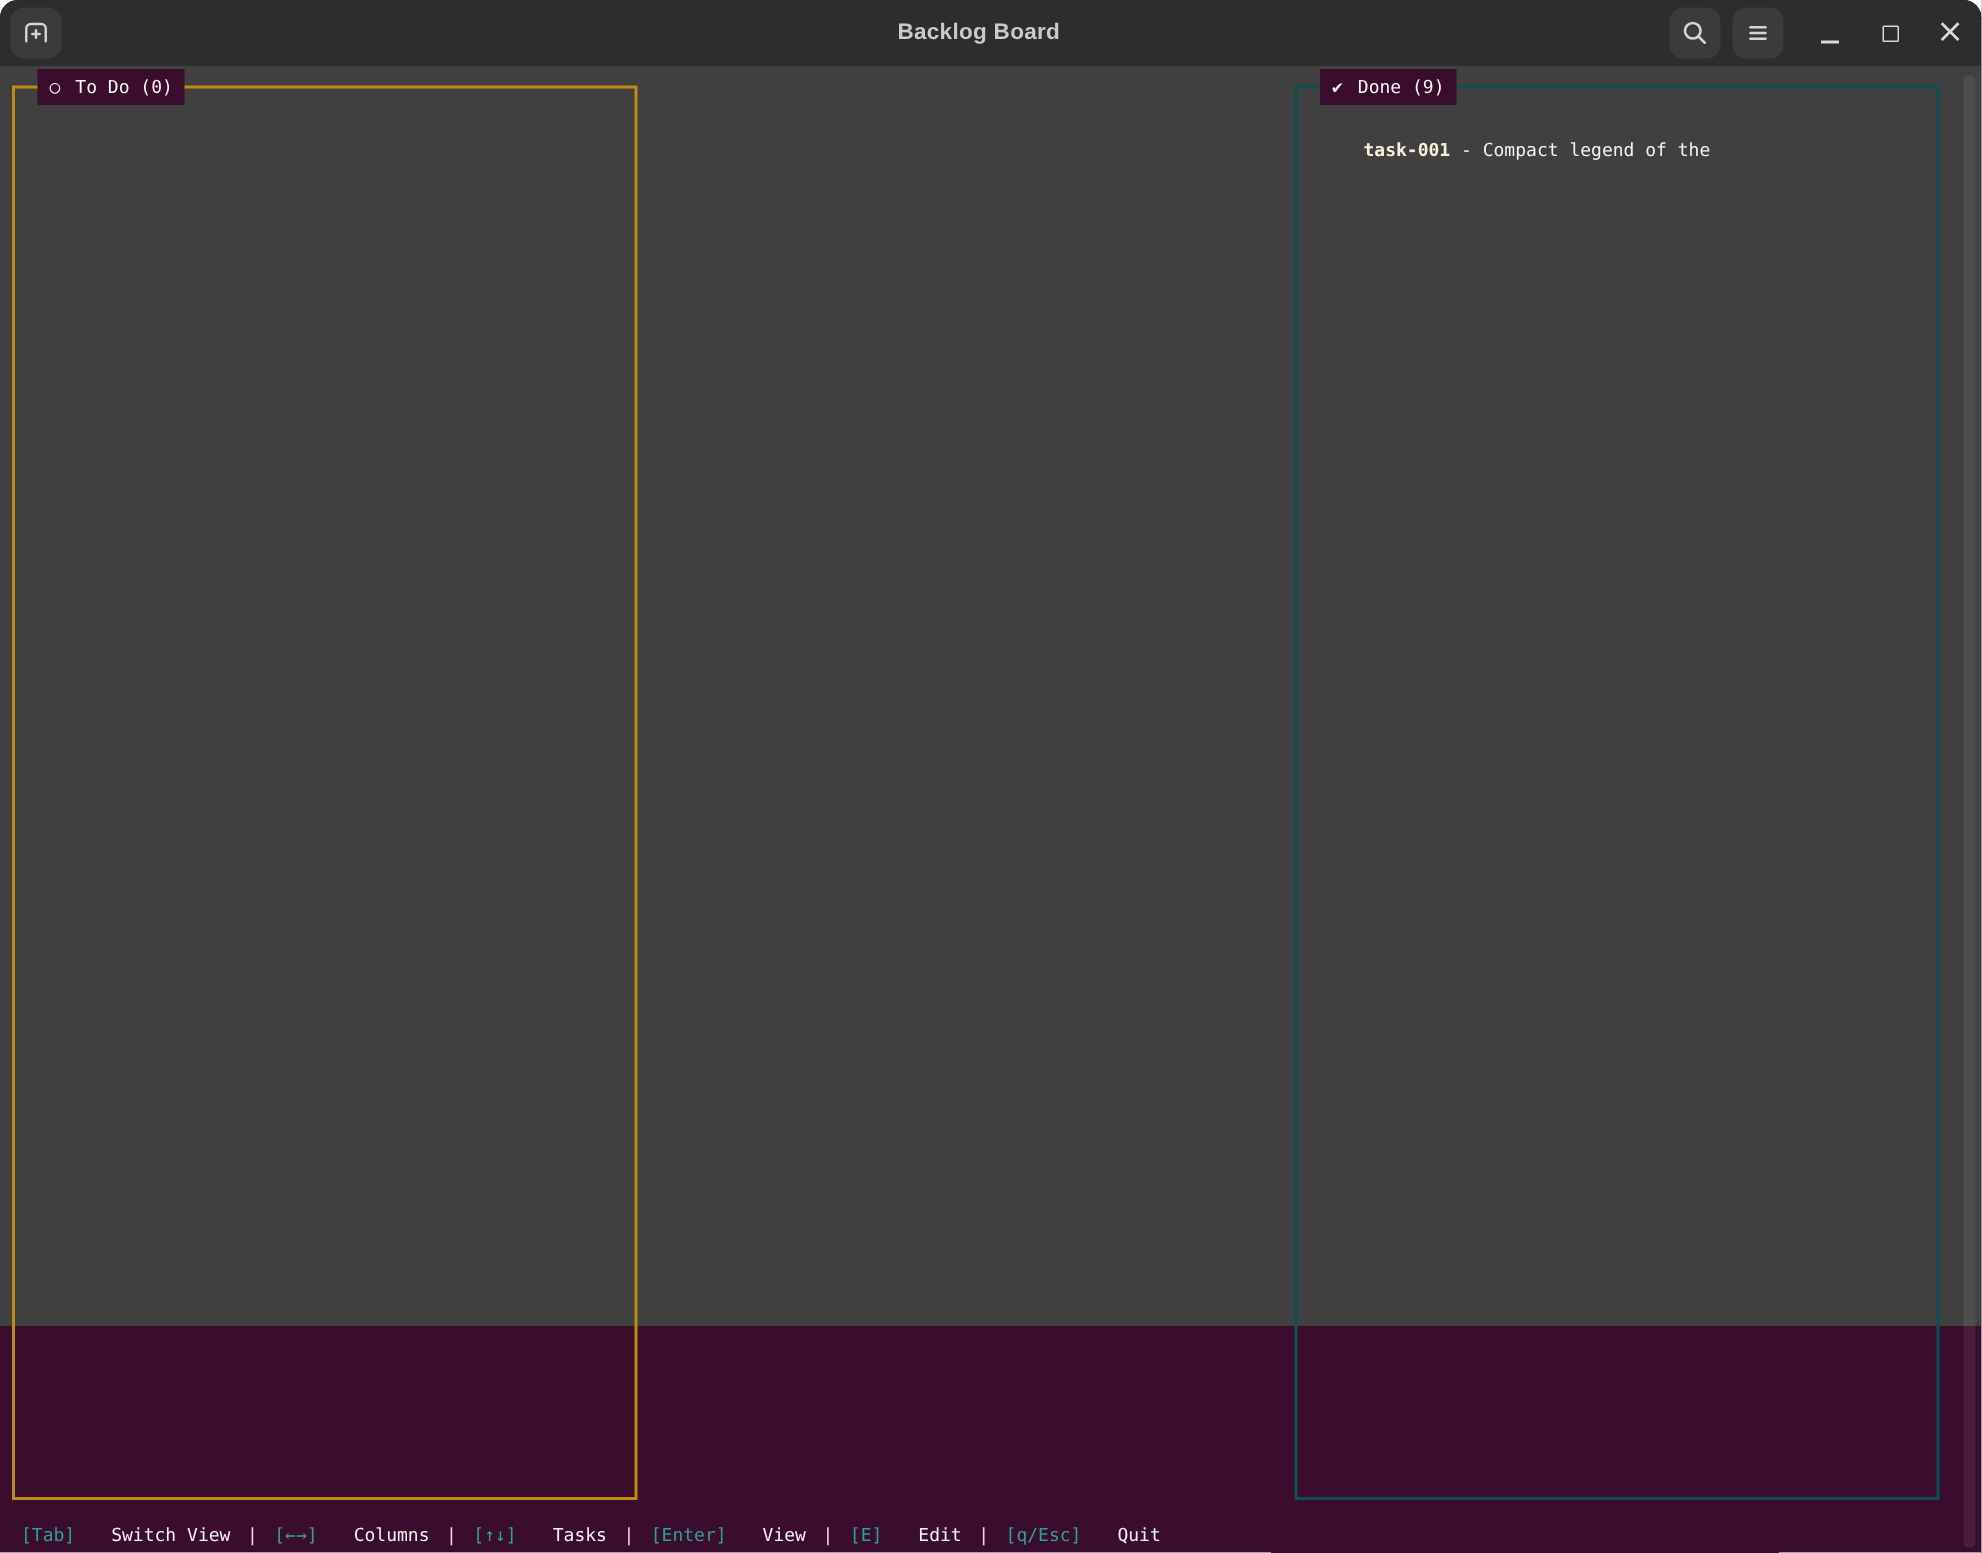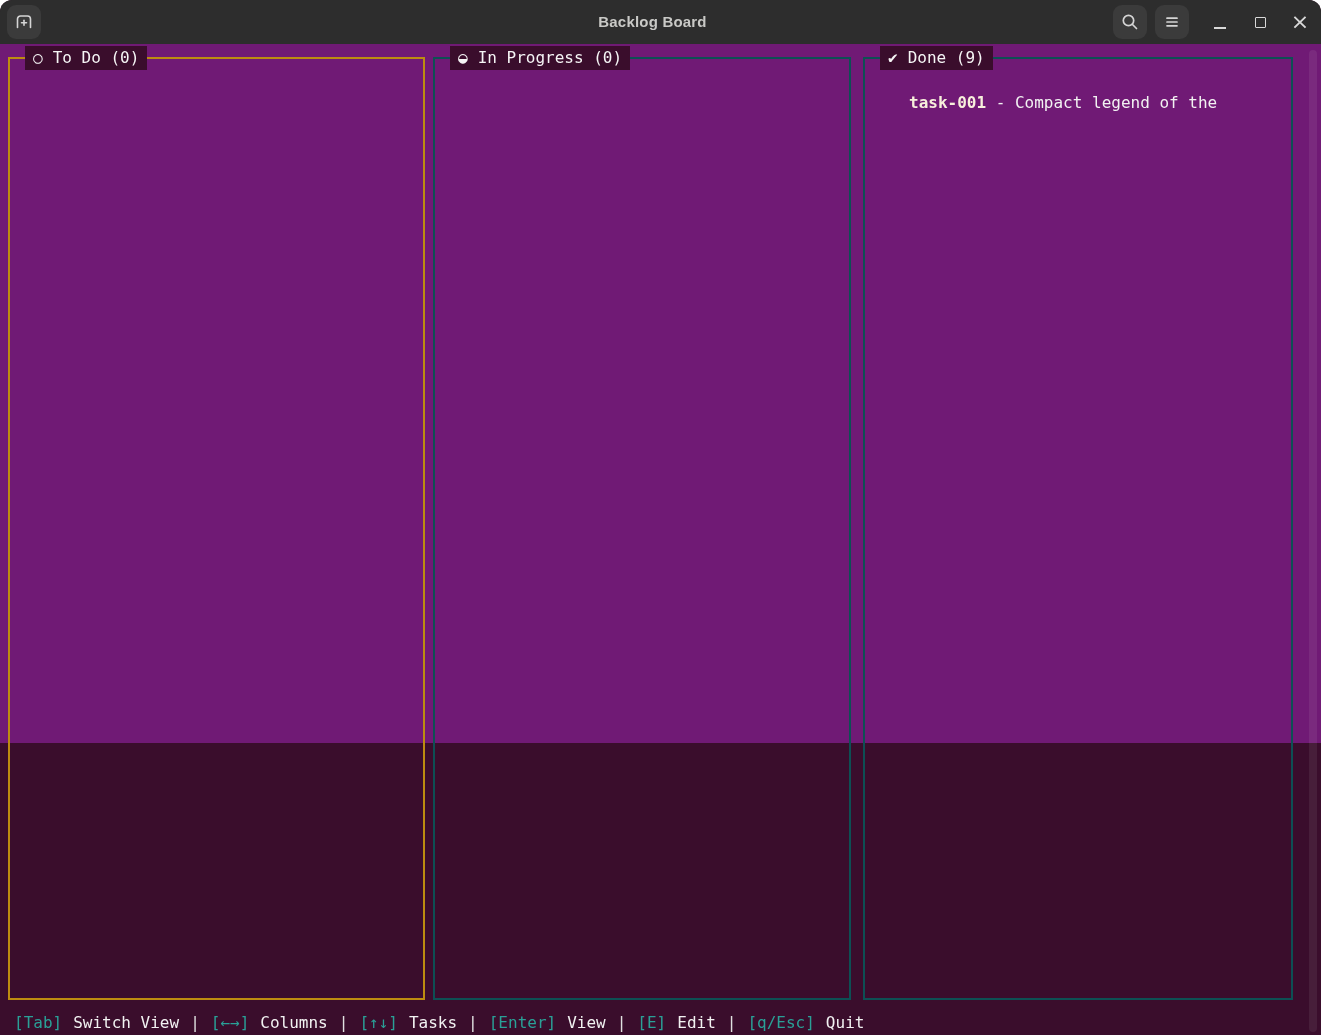--- a/index.html
+++ b/index.html
@@ -24,38 +24,38 @@
   .maximize { left:1243px; }
   .close    { left:1283px; }
   .min-glyph { width:12px; height:0; border-bottom:2px solid #d8d8d8; margin-top:12px; }
   .max-glyph { width:11px; height:11px; border:1.6px solid #d8d8d8; border-radius:1px; }
   .close-glyph { font-size:22px; line-height:22px; color:#d8d8d8; font-family:"DejaVu Sans", sans-serif; }
   .tb-title { position:absolute; left:0; right:16px; top:0; height:36px; line-height:44px;
               text-align:center; color:#c9c9c6; font-weight:bold; font-size:15px;
               letter-spacing:.2px; pointer-events:none; }
 
   
-  .terminal { position:relative; height:699px; background:#701a75;
+  .terminal { position:relative; height:840px; background:#404040;
               font-family:"DejaVu Sans Mono","DejaVu Sans", monospace;
-              font-size:16px; color:#f2f2f2; }
+              font-size:12px; color:#f2f2f2; }
   .column { position:absolute; top:13px; height:943px; border:2px solid #0d5054; }
   .col-0 { left:8px;   width:417px; border-color:#bd8c10; }
   .col-1 { left:433px; width:418px; }
   .col-2 { left:863px; width:430px; }
   .col-title { position:absolute; top:-13px; left:15px; background:#3a0d2c;
                padding:0 8px; white-space:nowrap; line-height:24px; color:#f5f5f5; }
   .col-title .icon { margin-right:10px; }
   .task-line { margin:34px 0 0 18px; white-space:nowrap; }
   .task-id { font-weight:bold; color:#f8f0dc;margin-left:26px; }
   .task-rest { margin-left:1ch; color:#f2f2f2; }
 
   
   .statusbar { position:absolute; left:14px; top:967px; display:flex;
                column-gap:11px; white-space:nowrap; line-height:24px; }
-  .sb-item { display:flex; column-gap:11px; }
+  .sb-item { display:flex; column-gap:24px; }
   .sb-key { color:#2aa097; }
   .sb-label { color:#f2f2f2; font-weight:normal; }
   .sb-sep { color:#e0e0e0; }
 
   
   .scrollbar-thumb { position:absolute; right:4px; top:6px; width:8px; height:982px;
                      border-radius:4px; background:rgba(255,255,255,0.07); cursor:pointer; }
 </style>
 </head>
 <body>
@@ -106,25 +106,20 @@
   </div>
 
   <div class="terminal">
 
     <div class="column col-0">
       <span class="col-title">
         <span class="icon">○</span><span>To Do (0)</span>
       </span>
     </div>
 
-    <div class="column col-1">
-      <span class="col-title">
-        <span class="icon">◒</span><span>In Progress (0)</span>
-      </span>
-    </div>
 
     <div class="column col-2">
       <span class="col-title">
         <span class="icon">✔</span><span>Done (9)</span>
       </span>
       <div class="task-line">
         <span class="task-id">task-001</span><span class="task-rest">- Compact legend of the</span>
       </div>
     </div>
 

